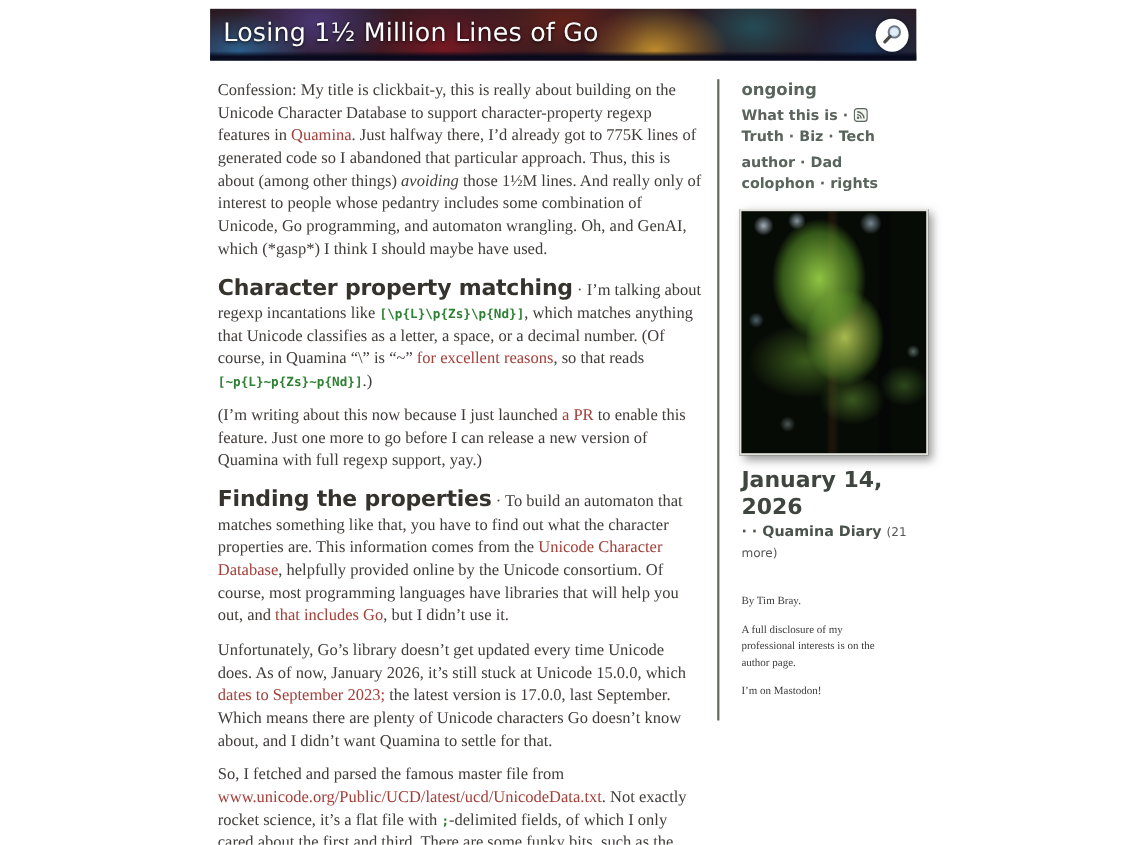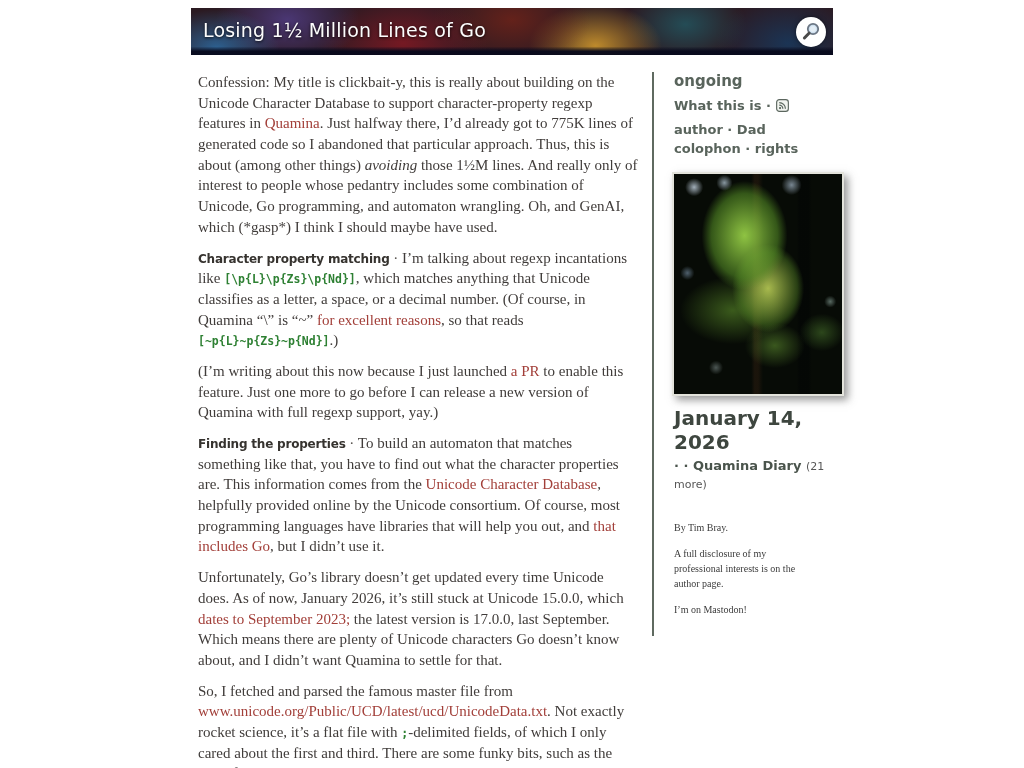--- a/index.html
+++ b/index.html
@@ -16,35 +16,35 @@
       radial-gradient(ellipse 120px 70px at 33% 75%, rgba(125,25,35,0.9), transparent 72%),
       radial-gradient(ellipse 110px 65px at 50% 25%, rgba(110,35,25,0.85), transparent 72%),
       radial-gradient(ellipse 95px 60px at 63% 80%, rgba(205,150,45,0.9), transparent 70%),
       radial-gradient(ellipse 85px 55px at 77% 35%, rgba(35,85,95,0.85), transparent 72%),
       radial-gradient(ellipse 100px 65px at 93% 75%, rgba(25,55,90,0.9), transparent 72%),
       #2b1a22;
     display:flex; align-items:center;
   }
   .masthead h1 {
     margin:0 0 4px 0; padding-left:12px;
-    font-family:"DejaVu Sans",sans-serif; font-weight:500; font-size:19px;
+    font-family:"DejaVu Sans",sans-serif; font-weight:500; font-size:23px;
     color:#fdfdfd; text-shadow:0 1px 3px rgba(0,0,0,0.85); letter-spacing:0.2px;
   }
   .search-btn {
     position:absolute; right:7px; top:9px; width:30px; height:30px;
     border-radius:50%; background:#fff; border:none; cursor:pointer;
     display:flex; align-items:center; justify-content:center;
     box-shadow:0 0 4px rgba(0,0,0,0.5);
   }
 
   
   .content { display:flex; align-items:flex-start; margin-top:17px; }
   .main { width:461px; box-sizing:border-box; padding:0 14px 0 7px; }
   .para { margin:0 0 10px; font-family:"Liberation Serif",serif; font-size:15px; line-height:1.38; color:#403c3a; }
-  .section-heading { font-family:"DejaVu Sans",sans-serif; font-weight:bold; font-size:12px; color:#36332f; letter-spacing:-0.2px; }
+  .section-heading { font-family:"DejaVu Sans",sans-serif; font-weight:bold; font-size:20px; color:#36332f; letter-spacing:-0.2px; }
   .hdot { color:#55504c; }
   .seg-link { color:var(--link,#a23f39); cursor:pointer; }
   .seg-em { font-style:italic; }
   .seg-code { font-family:"DejaVu Sans Mono",monospace; font-weight:bold; font-size:11.5px; color:var(--code,#2e8033); }
 
   
   .sidebar { width:181px; box-sizing:border-box; border-left:2px solid #5f6a60; padding:0 0 8px 20px; }
   .blog-title { margin:0 0 7px; font-family:"DejaVu Sans",sans-serif; font-weight:bold; font-size:15px; color:var(--sidebar,#59645c); }
   .nav-line { font-family:"DejaVu Sans",sans-serif; font-weight:bold; font-size:13px; line-height:1.45; color:var(--sidebar,#59645c); }
   .nav-gap { margin-top:5px; }
@@ -108,20 +108,21 @@
 
     <div class="sidebar">
       <p class="blog-title">ongoing</p>
       <div id="sidebar-nav">
           <div class="nav-line"><span class="nav-link">What this is</span><span class="nav-sep"> · </span><span class="rss-wrap"><svg width="13" height="13" viewBox="0 0 16 16">
                 <rect x="0.8" y="0.8" width="14.4" height="14.4" rx="3.2" fill="#f2f5f0" stroke="#5b665e" stroke-width="1.4"></rect>
                 <circle cx="5" cy="11.2" r="1.4" fill="#5b665e"></circle>
                 <path d="M4 7.6 a4.4 4.4 0 0 1 4.4 4.4" stroke="#5b665e" stroke-width="1.5" fill="none"></path>
                 <path d="M4 4.4 a7.6 7.6 0 0 1 7.6 7.6" stroke="#5b665e" stroke-width="1.5" fill="none"></path>
               </svg></span></div>
+          <div class="nav-line"><span class="nav-link">Truth</span><span class="nav-sep"> · </span><span class="nav-link">Biz</span><span class="nav-sep"> · </span><span class="nav-link">Tech</span></div>
           <div class="nav-line nav-gap"><span class="nav-link">author</span><span class="nav-sep"> · </span><span class="nav-link">Dad</span></div>
           <div class="nav-line"><span class="nav-link">colophon</span><span class="nav-sep"> · </span><span class="nav-link">rights</span></div>
         </div>
       <div class="photo"></div>
       <p class="date">January 14, 2026</p>
       <div id="category-list">
           <div class="cat-line"><span class="cat-prefix">· · </span><span class="cat-link">Quamina Diary</span> <span class="cat-suffix">(21 more)</span></div>
         </div>
       <div class="small-notes">
         <p>By Tim Bray.</p>

